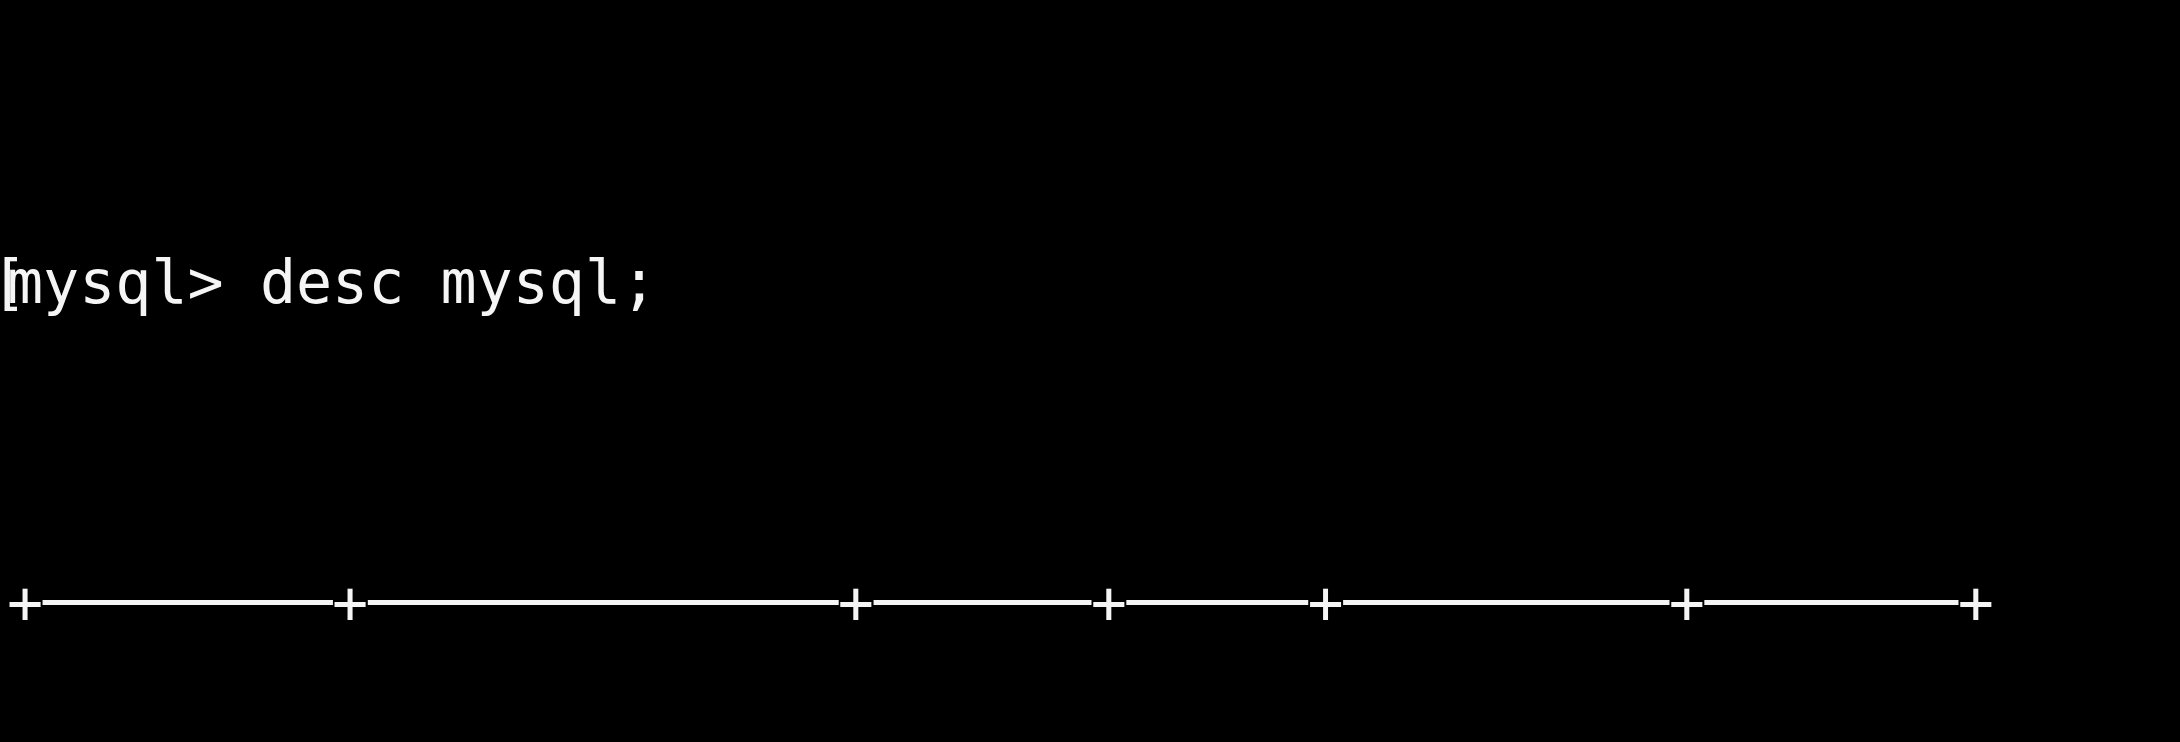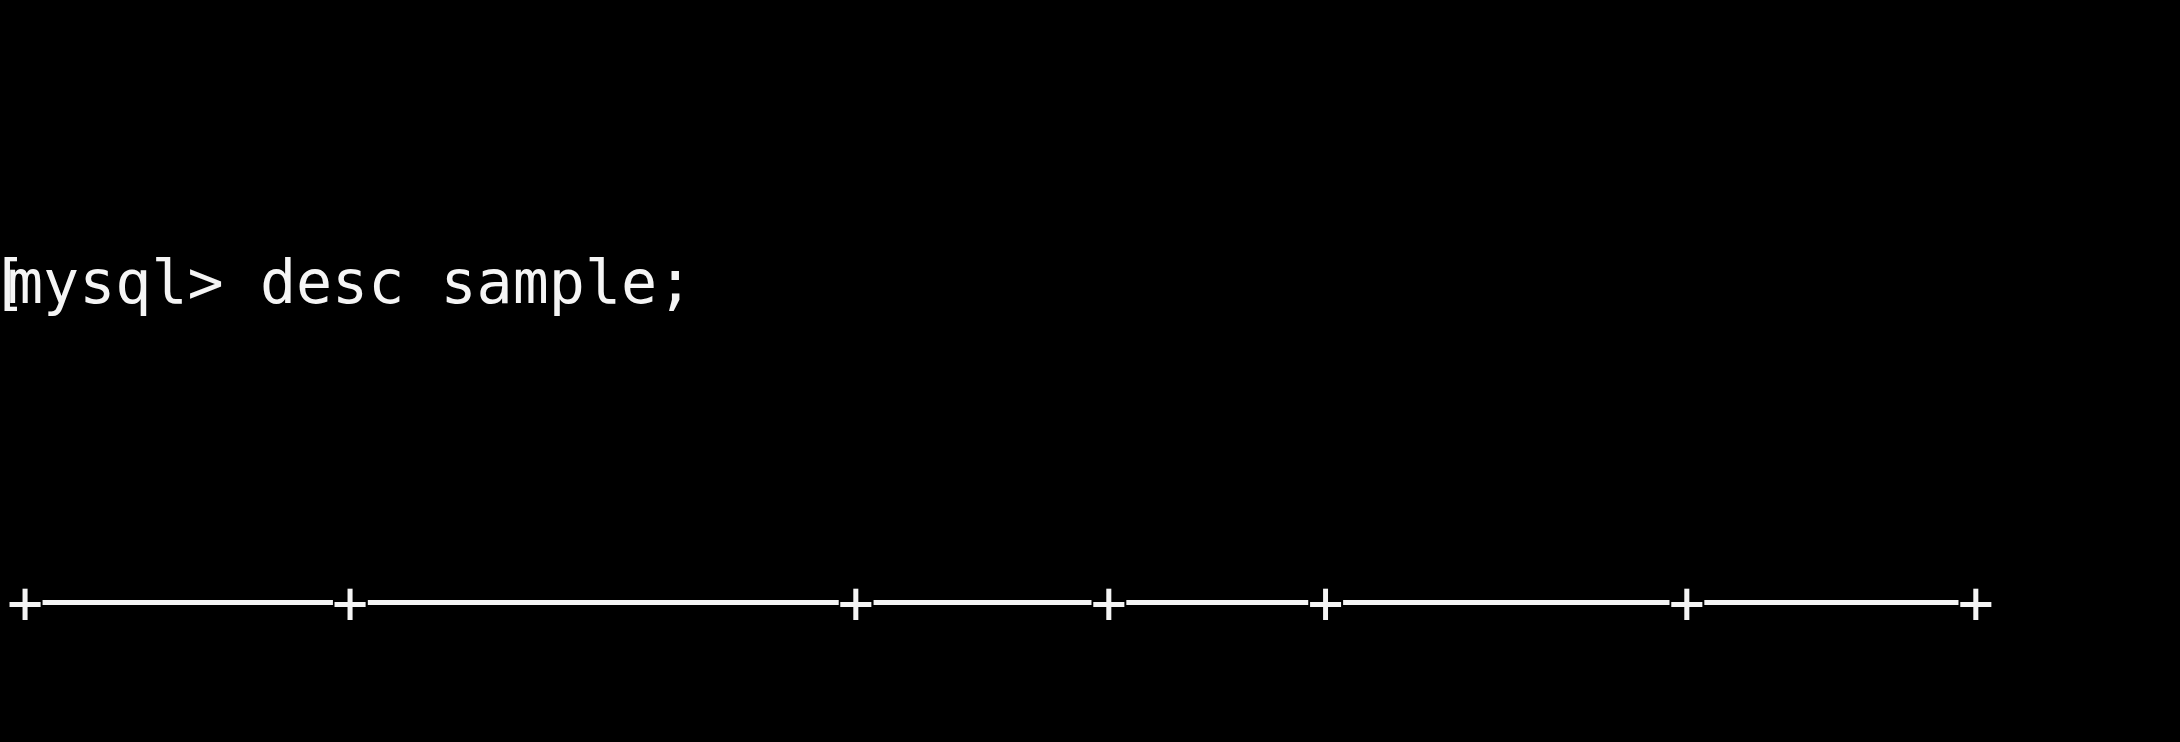--- a/index.html
+++ b/index.html
@@ -39,21 +39,21 @@
     left: -16px;
     top: 0;
   }
 </style>
 </head>
 <body style="background: rgb(0, 0, 0);">
 
 <div class="screen">
   <div class="terminal" style="color: rgb(245, 245, 245);">
 
-    <div class="line prompt-line"><span class="bracket-clip">[</span><span>mysql&gt; </span><span>desc sample;</span></div>
+    <div class="line prompt-line"><span class="bracket-clip">[</span><span>mysql&gt; </span><span>desc mysql;</span></div>
 
     <div class="line">+────────+─────────────+──────+─────+─────────+───────+</div>
 
     
 
     
 
     
 
     

